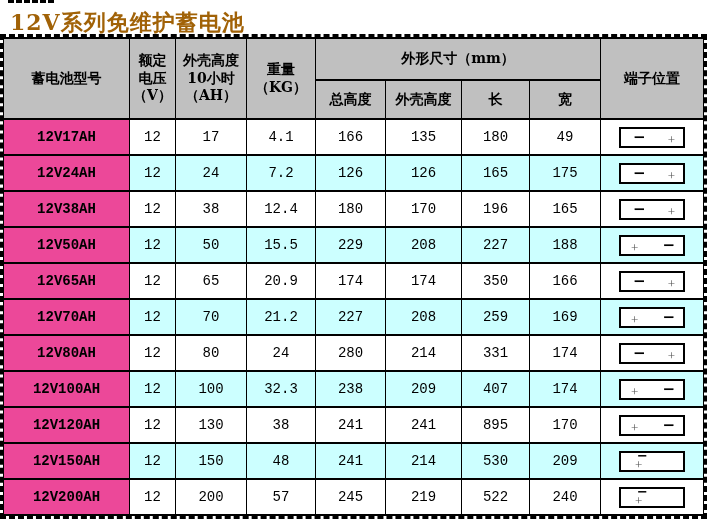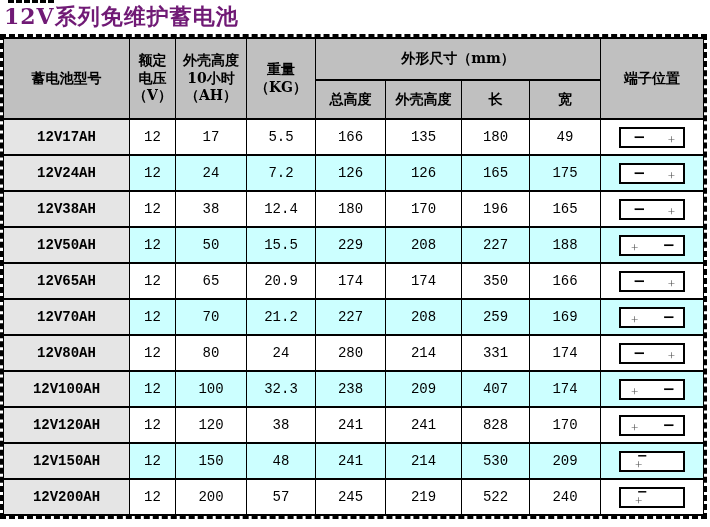--- a/index.html
+++ b/index.html
@@ -5,43 +5,43 @@
   html,body{margin:0;padding:0;}
   body{
     width:710px;height:527px;position:relative;background:#ffffff;
     font-family:"Liberation Sans",sans-serif;overflow:hidden;
   }
   .ants-fragment{
     position:absolute;top:0;left:8px;width:46px;height:8px;
     border-top:3px dashed #000;
   }
   .title{
-    position:absolute;top:2px;left:4px;margin:0;
+    position:absolute;top:2px;left:4px;margin:6px;
     font-family:"DejaVu Serif",serif;font-weight:bold;font-size:22px;
-    color:#701a75;letter-spacing:1px;white-space:nowrap;
+    color:#a16207;letter-spacing:1px;white-space:nowrap;
   }
   .table-wrap{
     position:absolute;top:34px;left:0px;
     border:3px dashed #000;background:#fff;
   }
   table{border-collapse:collapse;table-layout:fixed;width:700px;}
   th,td{
     border:2px solid #000;border-left-width:1px;border-right-width:1px;
     text-align:center;vertical-align:middle;padding:0;overflow:hidden;
   }
   thead th{
     background:#C0C0C0;
     font-family:"DejaVu Serif",serif;font-weight:bold;font-size:14px;
     line-height:1.25;color:#000;
   }
   thead tr.h1 th{height:40px;}
   thead tr.h2 th{height:37px;}
   tbody tr td{height:34px;}
   td.model{
-    background:#e5e5e5;
+    background:#ec4899;
     font-family:"Liberation Mono",monospace;font-weight:bold;font-size:14px;
   }
   td.num{
     background:#FFFFFF;
     font-family:"Liberation Mono",monospace;font-size:14px;color:#000;
   }
   td.term{background:#FFFFFF;}
   tr.alt td.num, tr.alt td.term{background:#CCFFFF;}
   .term-box{
     width:66px;height:21px;border:2px solid #000;background:#fff;
@@ -107,21 +107,21 @@
         <th>外壳高度</th>
         <th>长</th>
         <th>宽</th>
       </tr>
     </thead>
     <tbody id="rows">
         <tr>
           <td class="model">12V17AH</td>
           <td class="num">12</td>
           <td class="num">17</td>
-          <td class="num">5.5</td>
+          <td class="num">4.1</td>
           <td class="num">166</td>
           <td class="num">135</td>
           <td class="num">180</td>
           <td class="num">49</td>
           <td class="term">
             <div class="term-box mp">
               <span class="minus">−</span>
               <span class="plus">+</span>
             </div>
           </td>
@@ -234,25 +234,25 @@
           <td class="term">
             <div class="term-box pm">
               <span class="minus">−</span>
               <span class="plus">+</span>
             </div>
           </td>
         </tr>
         <tr>
           <td class="model">12V120AH</td>
           <td class="num">12</td>
-          <td class="num">120</td>
+          <td class="num">130</td>
           <td class="num">38</td>
           <td class="num">241</td>
           <td class="num">241</td>
-          <td class="num">828</td>
+          <td class="num">895</td>
           <td class="num">170</td>
           <td class="term">
             <div class="term-box pm">
               <span class="minus">−</span>
               <span class="plus">+</span>
             </div>
           </td>
         </tr>
         <tr class="alt">
           <td class="model">12V150AH</td>

